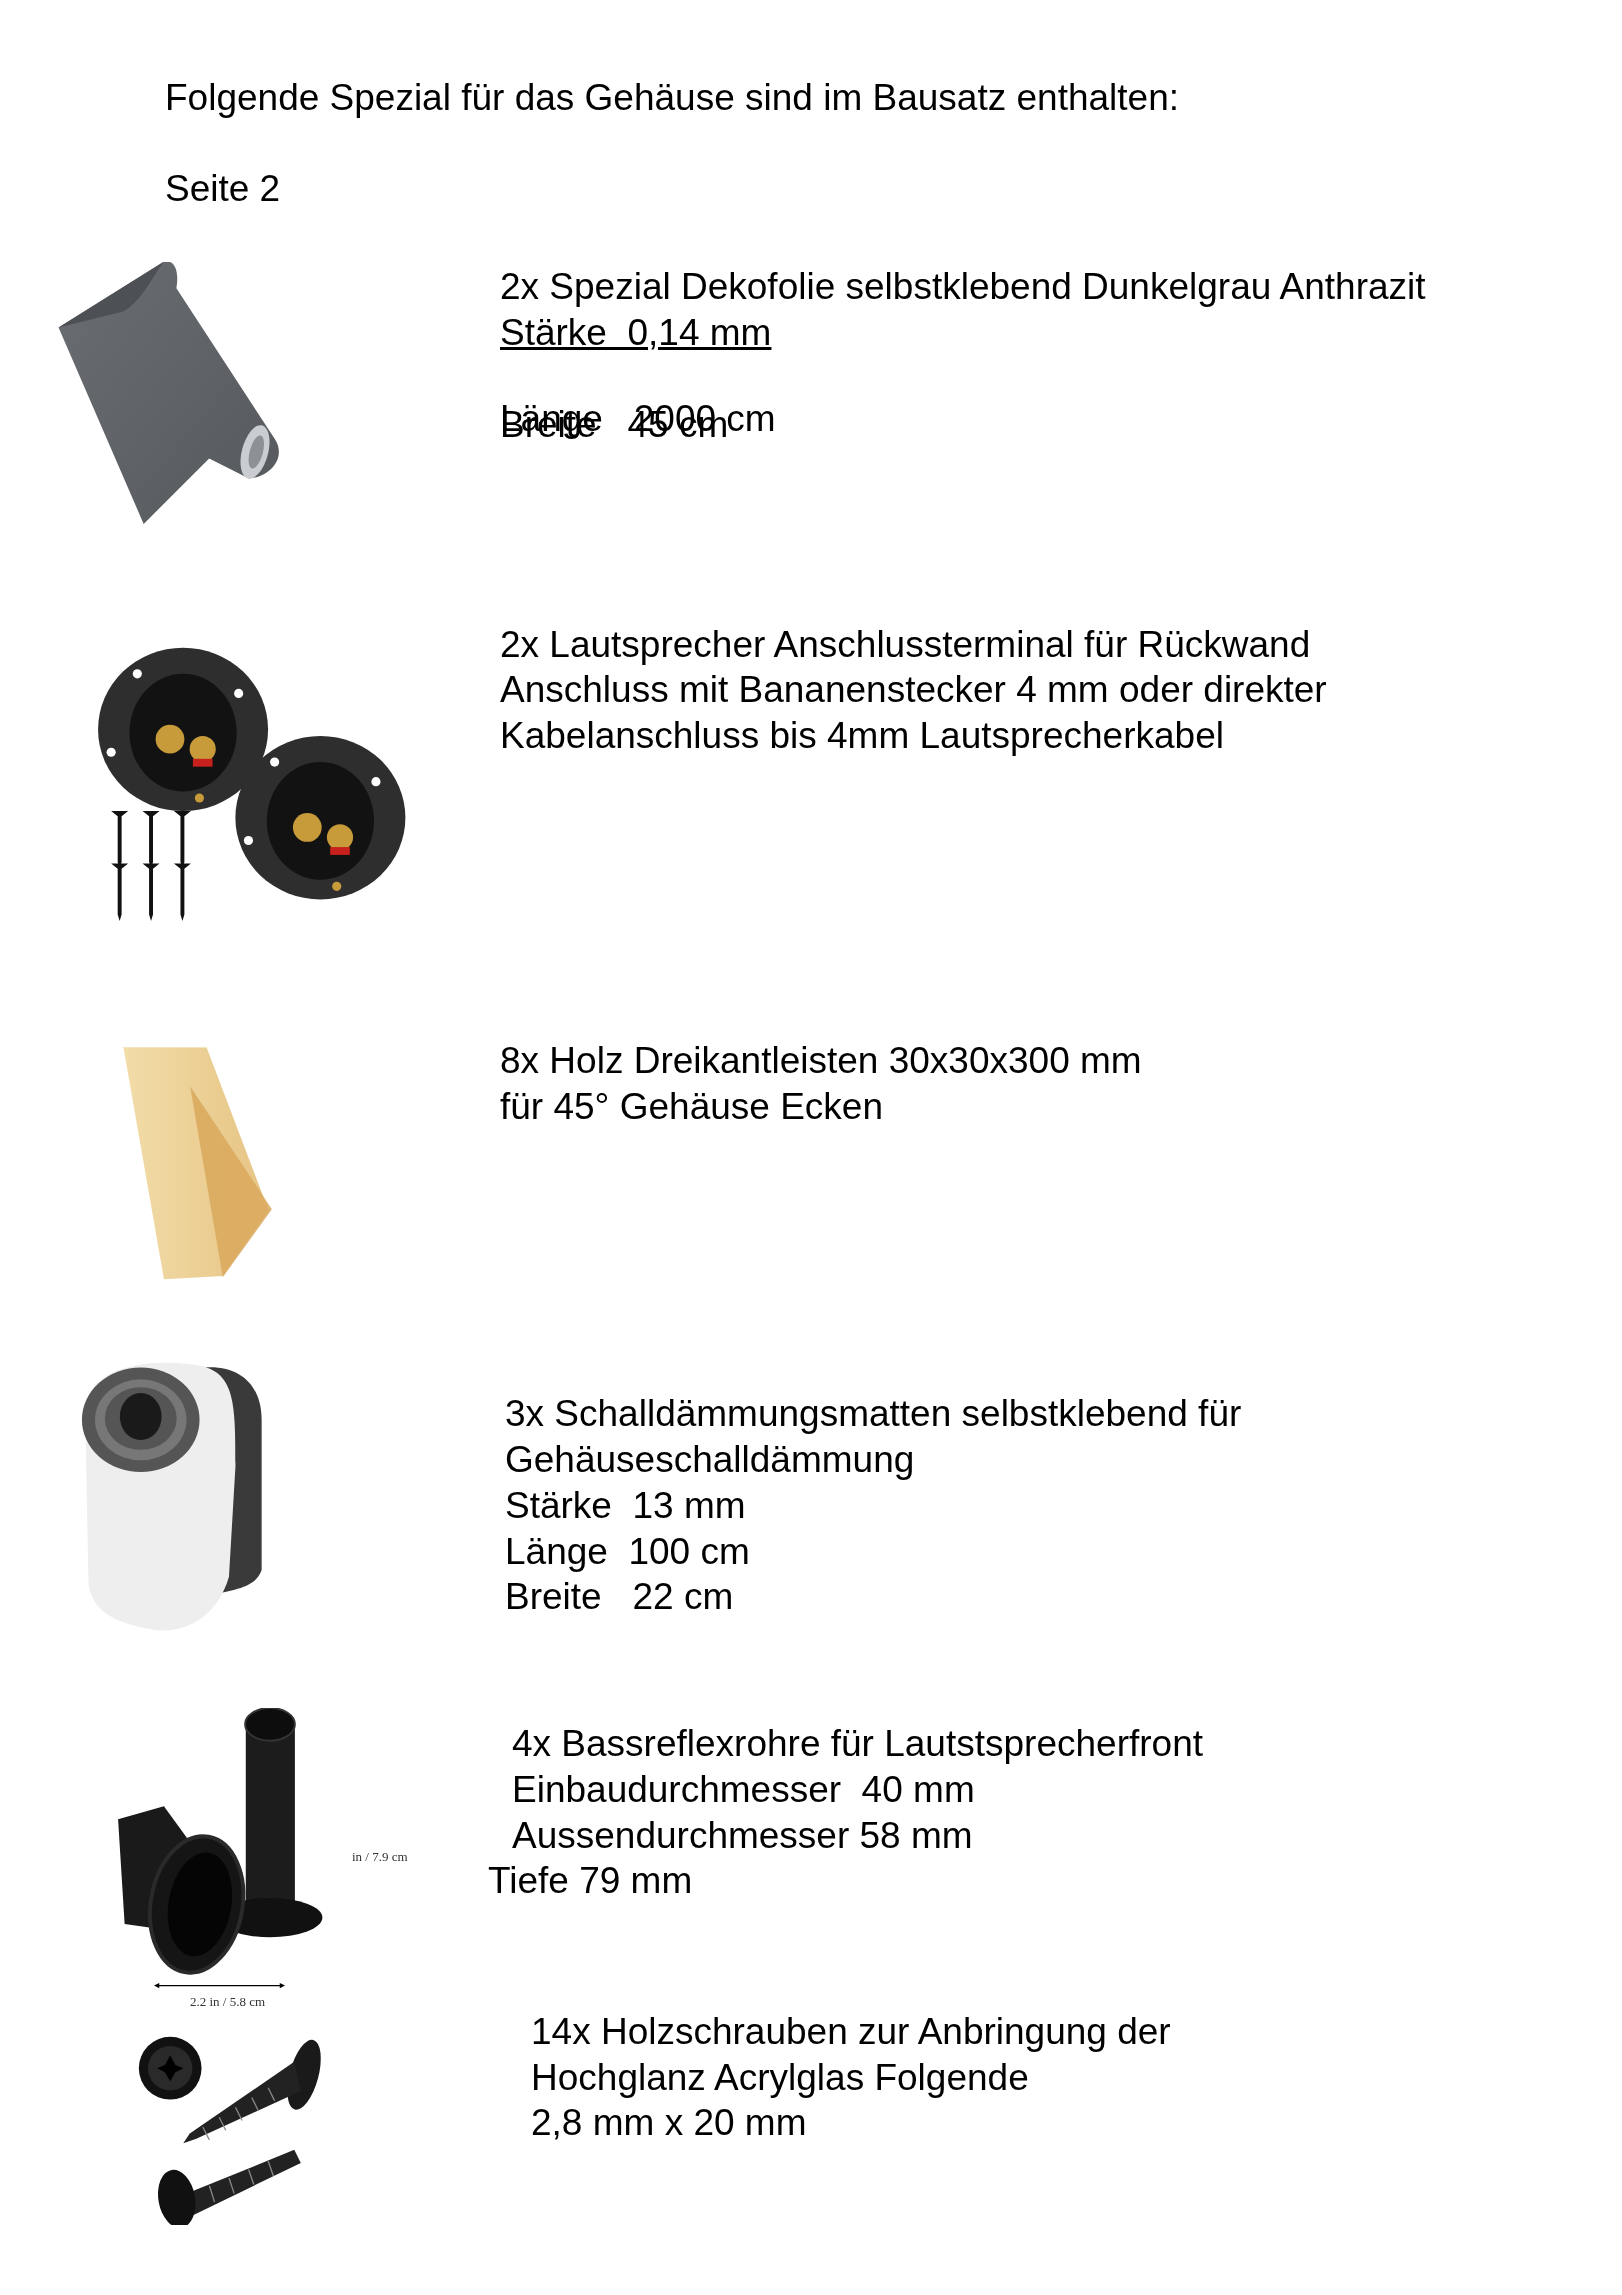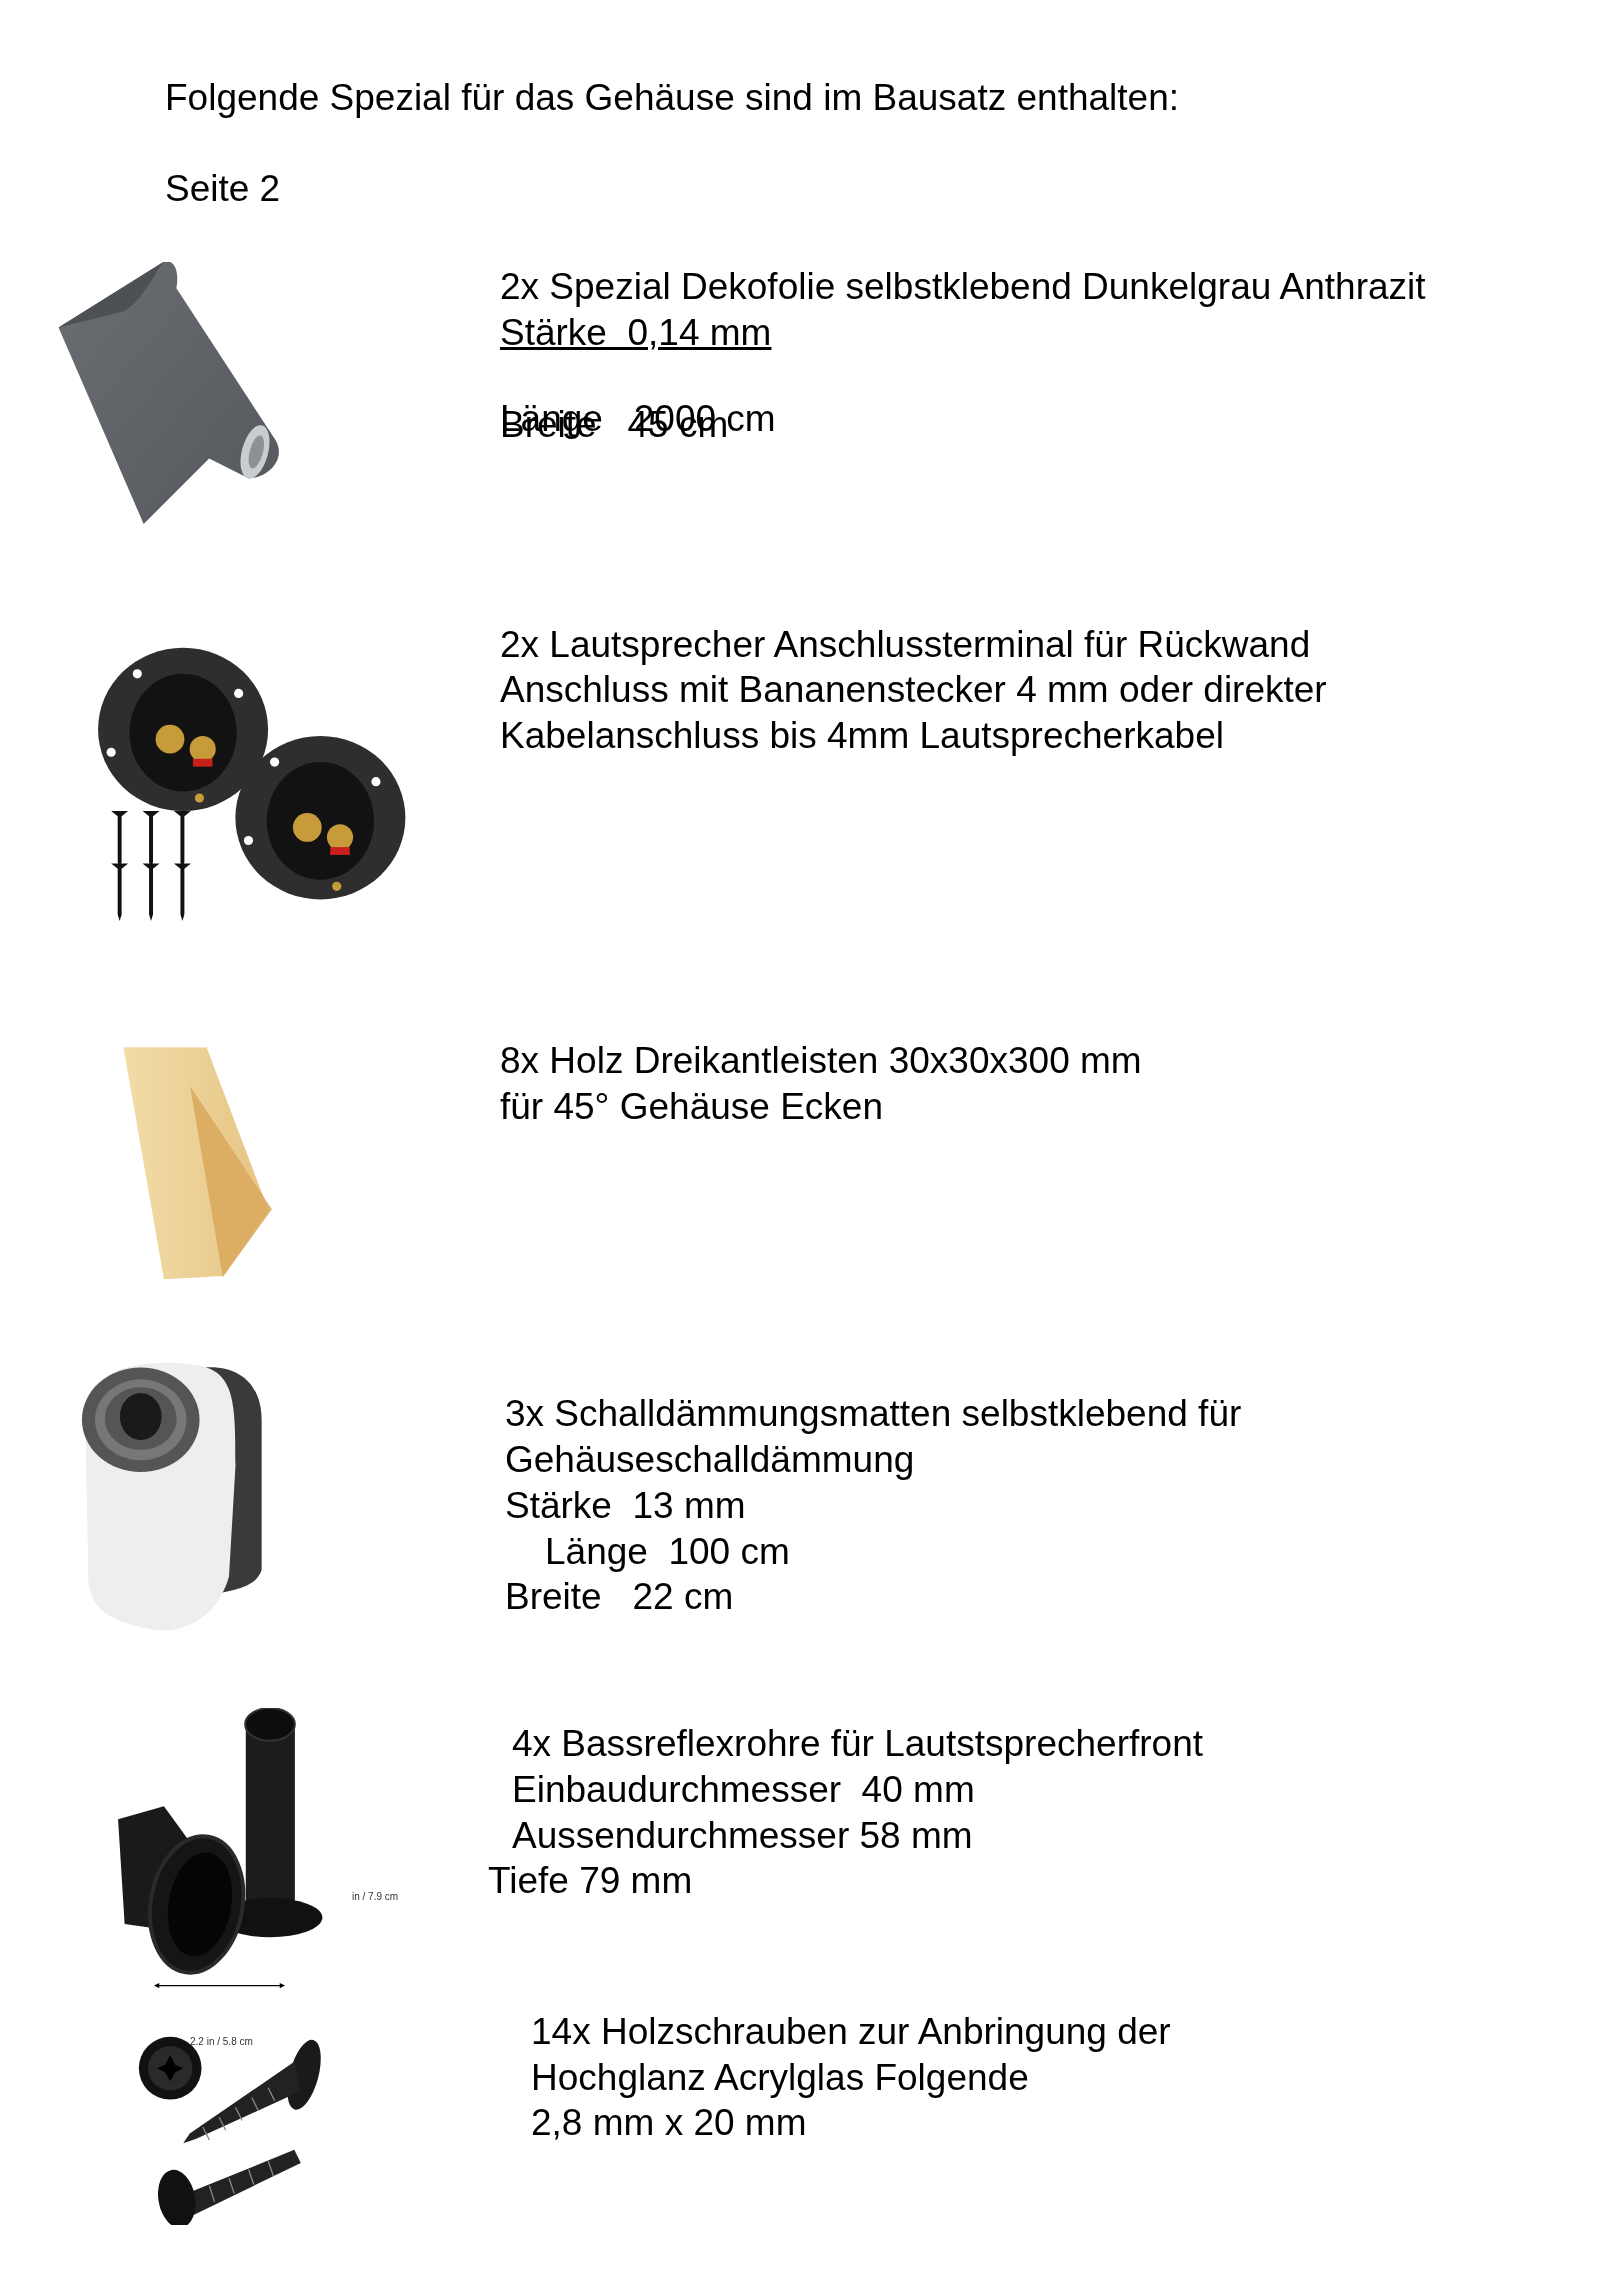--- a/index.html
+++ b/index.html
@@ -1,20 +1,20 @@
 <!DOCTYPE html>
 <html style="font-size:10.5px"><head>
 <meta charset="utf-8">
 <style>
   html, body { margin: 0; padding: 0; background: #ffffff; }
   body { width: 1623px; height: 2295px; position: relative; overflow: hidden;
          font-family: "Liberation Sans", sans-serif; color: #000; }
   .txt { position: absolute; font-size: 37px; line-height: 46px; white-space: pre; }
   .pic { position: absolute; }
-  .dim { position: absolute; font-family: Liberation Sans, sans-serif; font-size: 10px; color: #333; white-space: pre; margin-top: 42px; }
+  .dim { position: absolute; font-family: Liberation Serif, serif; font-size: 13px; color: #333; white-space: pre; }
 </style>
 </head>
 <body>
 
 <div class="txt" style="left:165px; top:75px;">Folgende Spezial für das Gehäuse sind im Bausatz enthalten:</div>
 <div class="txt" style="left:165px; top:166px;">Seite 2</div>
 
 <section>
   <svg class="pic" style="left:52px; top:262px;" width="406" height="262" viewBox="0 0 620 400">
     <defs>
@@ -93,21 +93,21 @@
     <path d="M200 10 C260 5 290 40 290 90 L290 320 C280 350 240 350 210 360 L220 90 Z" fill="#3a3a3a"></path>
     <path d="M20 80 C20 20 90 -5 180 5 C250 10 250 60 250 160 L240 330 C220 400 160 420 120 410 C60 400 30 380 25 340 Z" fill="#eeeeee"></path>
     <ellipse cx="105" cy="90" rx="90" ry="80" fill="#555"></ellipse>
     <ellipse cx="105" cy="90" rx="70" ry="62" fill="#777"></ellipse>
     <ellipse cx="105" cy="88" rx="55" ry="48" fill="#555"></ellipse>
     <ellipse cx="105" cy="85" rx="32" ry="36" fill="#1a1a1a"></ellipse>
   </svg>
   <div class="txt" style="left:505px; top:1391px;">3x Schalldämmungsmatten selbstklebend für</div>
   <div class="txt" style="left:505px; top:1437px;">Gehäuseschalldämmung</div>
   <div class="txt" style="left:505px; top:1483px;">Stärke  13 mm</div>
-  <div class="txt" style="left:505px; top:1529px;margin-left:40px;">Länge  100 cm</div>
+  <div class="txt" style="left:505px; top:1529px;">Länge  100 cm</div>
   <div class="txt" style="left:505px; top:1574px;">Breite   22 cm</div>
 </section>
 
 <section>
   <svg class="pic" style="left:105px; top:1708px;" width="275" height="275" viewBox="0 0 420 420">
     <rect x="215" y="20" width="75" height="300" fill="#1c1c1c"></rect>
     <ellipse cx="252" cy="25" rx="38" ry="25" fill="#0d0d0d" stroke="#333" stroke-width="3"></ellipse>
     <ellipse cx="252" cy="320" rx="80" ry="30" fill="#111"></ellipse>
     <path d="M20 170 L90 150 L170 260 L100 340 L30 330 Z" fill="#1a1a1a"></path>
     <ellipse cx="140" cy="300" rx="70" ry="105" fill="#151515" stroke="#2a2a2a" stroke-width="6" transform="rotate(10 140 300)"></ellipse>

